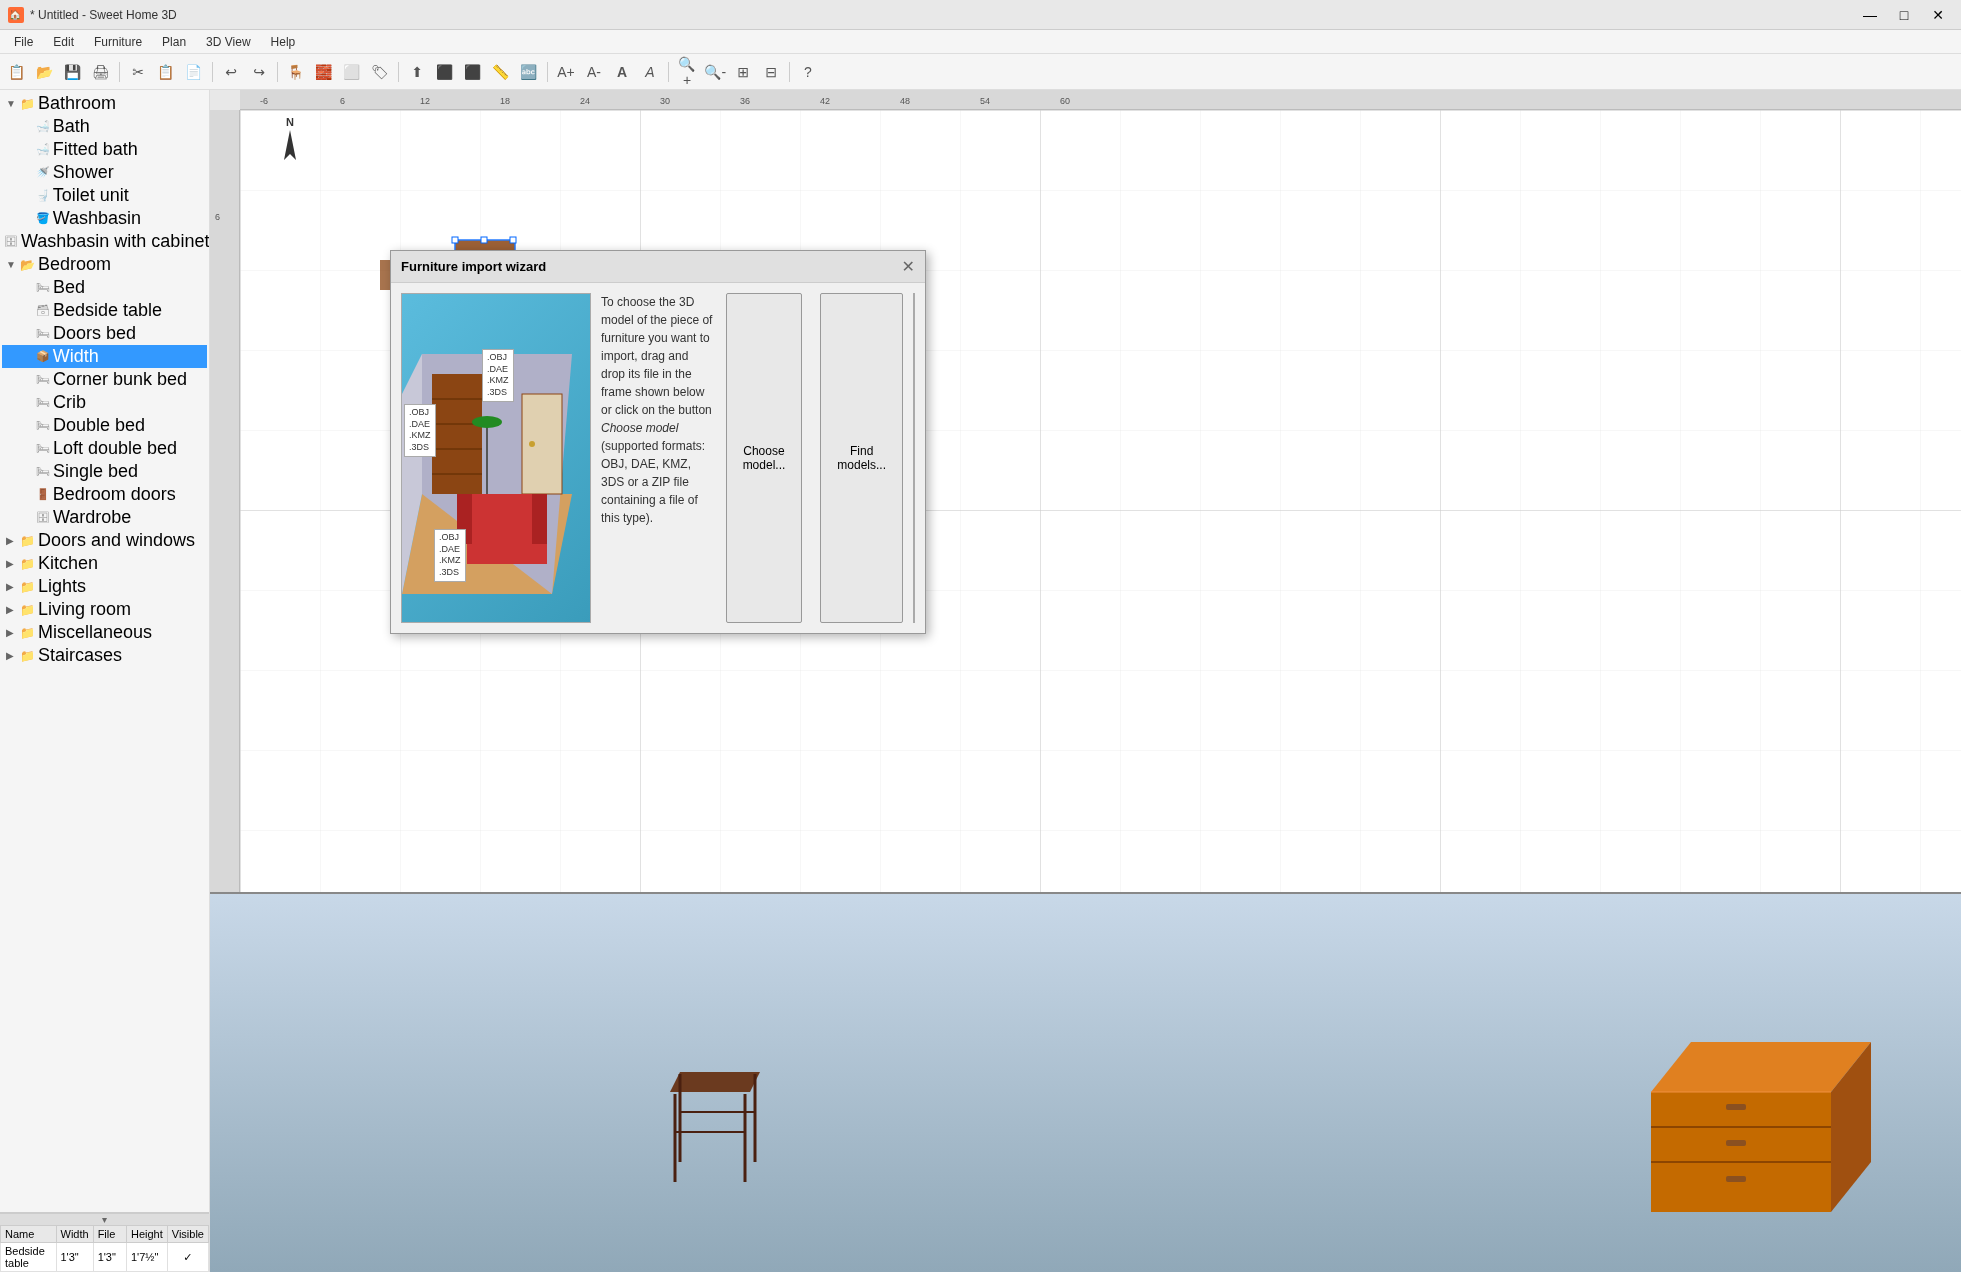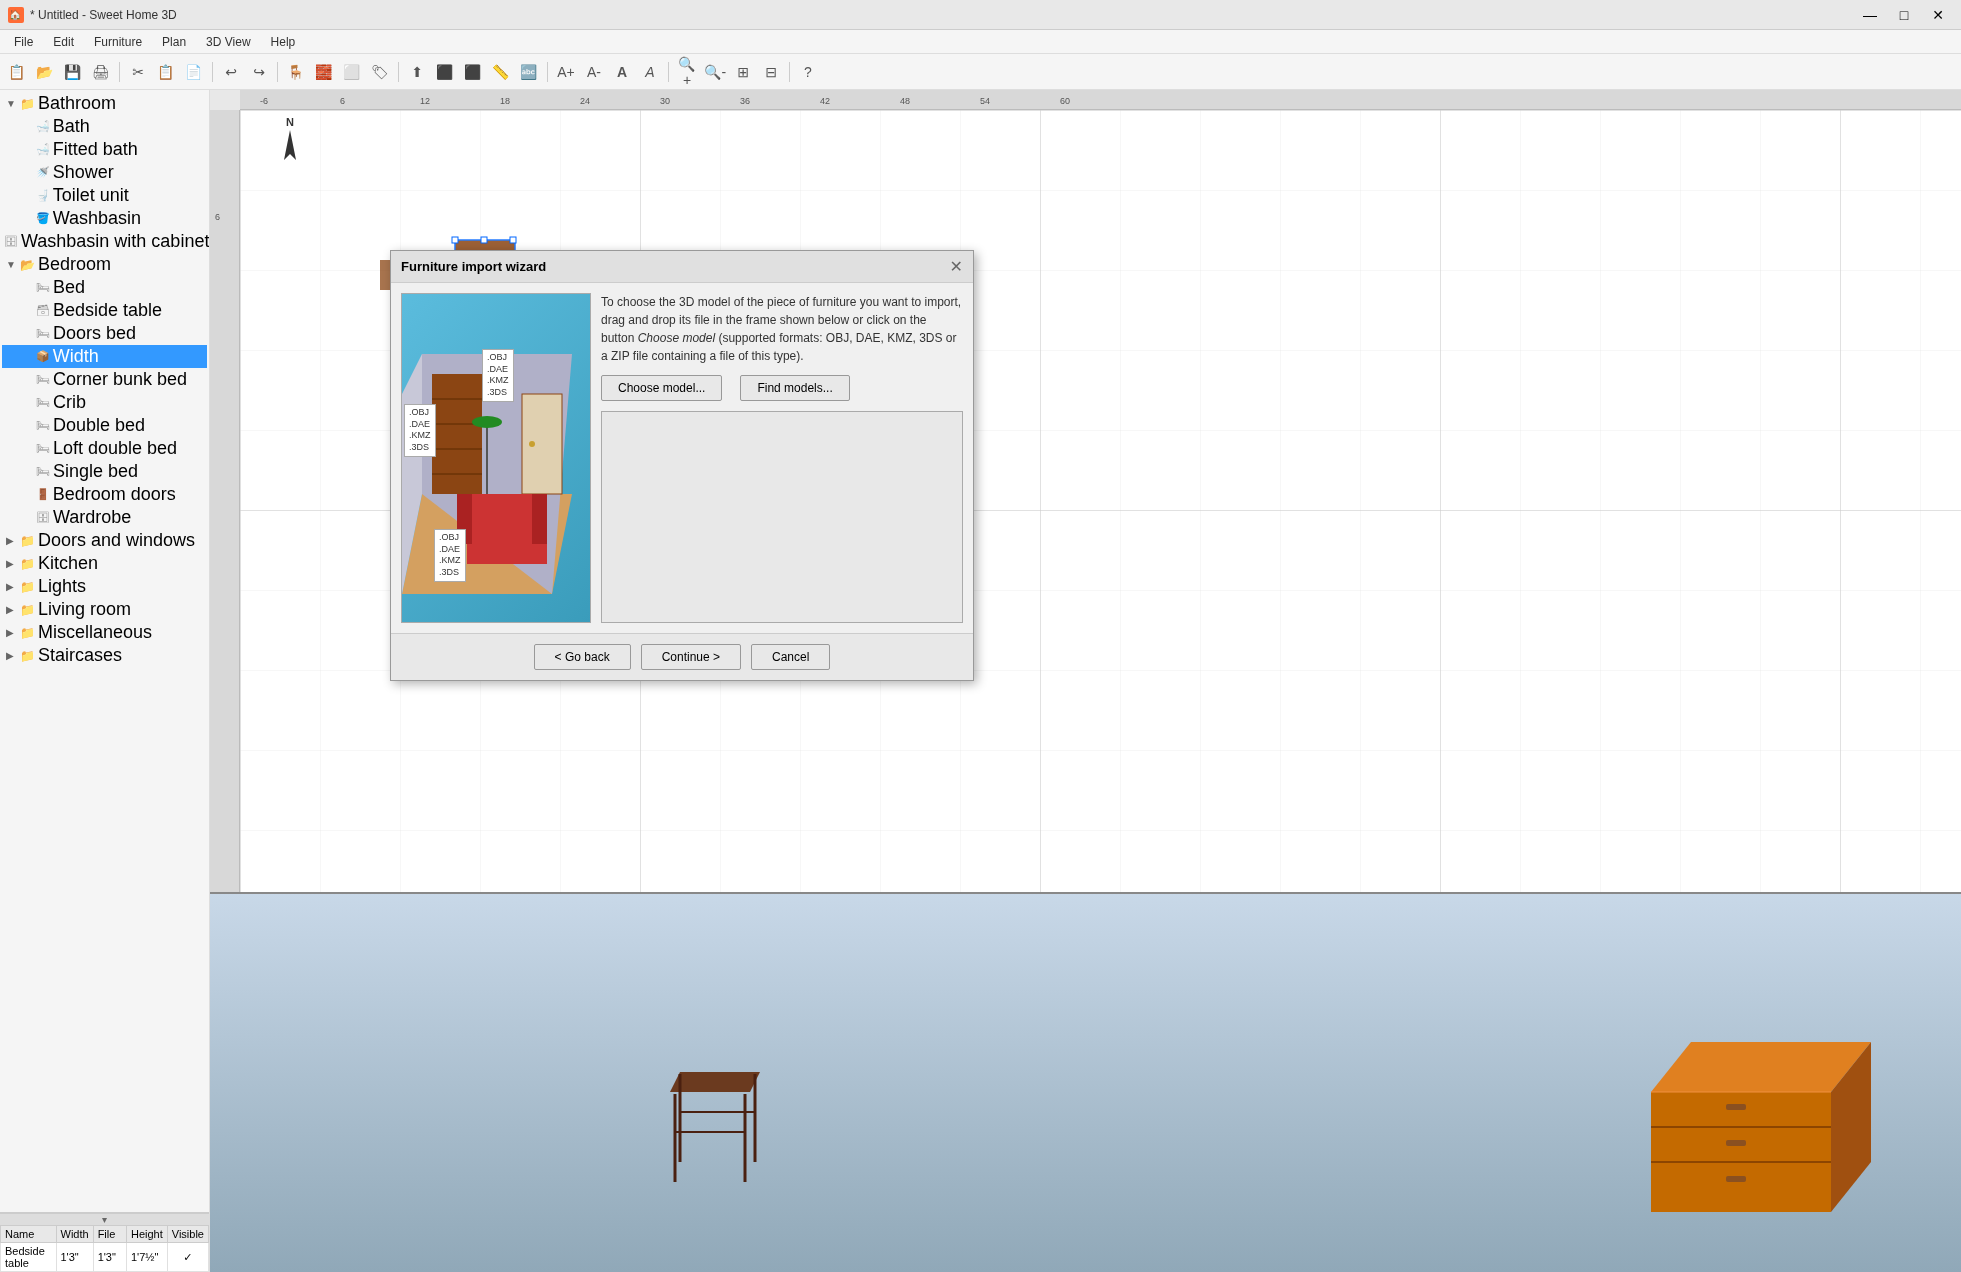--- a/index.html
+++ b/index.html
@@ -51,27 +51,27 @@
     .plan-view { flex: 1; background: #e8e8e8; position: relative; overflow: hidden; }
     .ruler-h { position: absolute; top: 0; left: 30px; right: 0; height: 20px; background: #d8d8d8; border-bottom: 1px solid #bbb; display: flex; align-items: flex-end; }
     .ruler-v { position: absolute; top: 20px; left: 0; width: 30px; bottom: 0; background: #d8d8d8; border-right: 1px solid #bbb; }
     .canvas-area { position: absolute; top: 20px; left: 30px; right: 0; bottom: 0; background: white; }
     
     
     .view-3d { height: 380px; background: linear-gradient(180deg, #c8d8e8 0%, #b0c4d4 100%); position: relative; border-top: 2px solid #999; }
 
     
     .dialog-overlay { position: fixed; top: 0; left: 0; right: 0; bottom: 0; z-index: 100; }
-    .dialog { position: absolute; top: 250px; left: 390px; width: 584px; background: #f0f0f0; border: 1px solid #999; box-shadow: 3px 3px 10px rgba(0,0,0,0.3); }
+    .dialog { position: absolute; top: 250px; left: 390px; width: 536px; background: #f0f0f0; border: 1px solid #999; box-shadow: 3px 3px 10px rgba(0,0,0,0.3); }
     .dialog-title-bar { background: #e0e0e0; padding: 6px 10px; display: flex; justify-content: space-between; align-items: center; border-bottom: 1px solid #ccc; }
     .dialog-title { font-size: 13px; font-weight: bold; }
     .dialog-close-btn { background: none; border: none; cursor: pointer; font-size: 16px; color: #666; }
     .dialog-content { display: flex; padding: 10px; gap: 10px; }
     .dialog-image { width: 190px; height: 330px; background: linear-gradient(135deg, #5bbcdd 0%, #3a9cbb 100%); border: 1px solid #aaa; position: relative; overflow: hidden; flex-shrink: 0; }
-    .dialog-right { flex: 1; display: flex; flex-direction: column; gap: 10px; }
+    .dialog-right { flex: 1; display: flex; flex-direction: row; gap: 10px; }
     .dialog-text { font-size: 12px; line-height: 1.5; color: #333; }
     .dialog-text em { font-style: italic; }
     .dialog-buttons-row { display: flex; gap: 18px; }
     .dialog-btn { padding: 5px 16px; font-size: 12px; border: 1px solid #999; background: #e8e8e8; cursor: pointer; border-radius: 2px; }
     .dialog-preview { flex: 1; border: 1px solid #aaa; background: #e8e8e8; min-height: 160px; }
     .dialog-footer { display: flex; justify-content: center; gap: 10px; padding: 10px; border-top: 1px solid #ccc; background: #e8e8e8; }
     .dialog-footer-btn { padding: 5px 20px; font-size: 12px; border: 1px solid #999; background: #e8e8e8; cursor: pointer; border-radius: 2px; }
     .dialog-footer-btn.cancel { font-weight: normal; }
 
     
@@ -505,19 +505,14 @@
         <div class="dialog-buttons-row">
           <button class="dialog-btn">Choose model...</button>
           <button class="dialog-btn">Find models...</button>
         </div>
 
         <div class="dialog-preview" style="flex:1;border:1px solid #aaa;background:#e8e8e8;min-height:160px;">
         </div>
       </div>
     </div>
 
-    <div class="dialog-footer">
-      <button class="dialog-footer-btn">&lt; Go back</button>
-      <button class="dialog-footer-btn">Continue &gt;</button>
-      <button class="dialog-footer-btn cancel">Cancel</button>
-    </div>
   </div>
 </div>
 
 </body></html>

